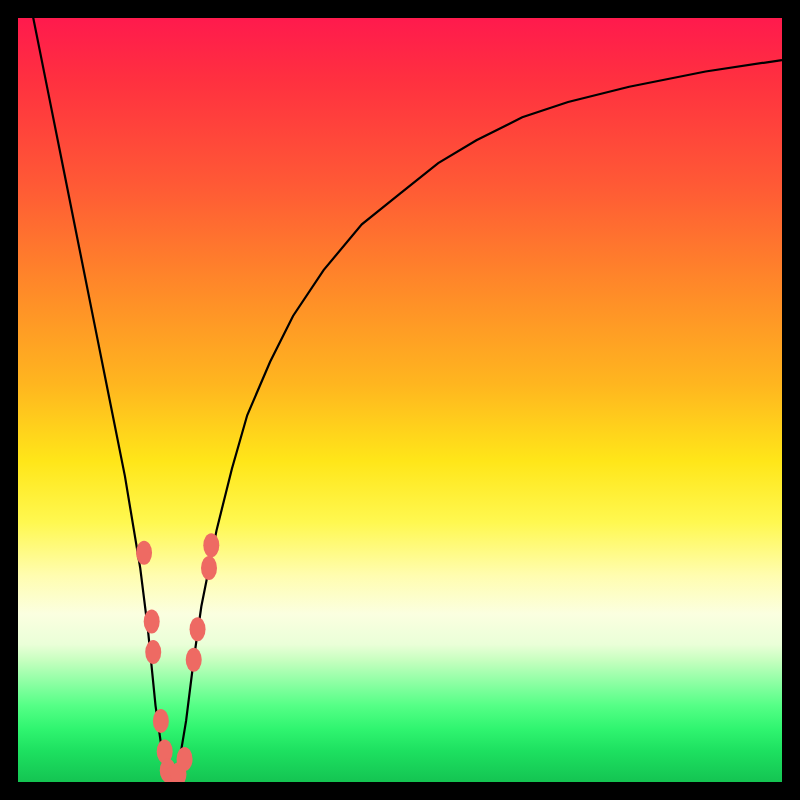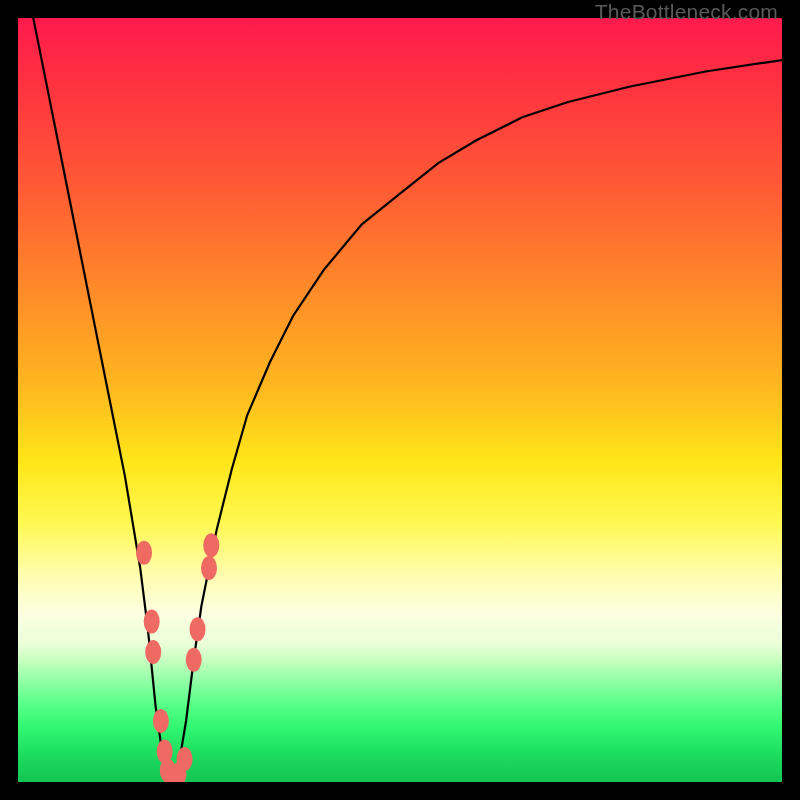--- a/index.html
+++ b/index.html
@@ -83,14 +83,13 @@
           <ellipse cx="179.54" cy="611.20" rx="8" ry="12" fill="#ee6a63" stroke="#c94f49" stroke-width="0"></ellipse>
           <ellipse cx="191.00" cy="550.08" rx="8" ry="12" fill="#ee6a63" stroke="#c94f49" stroke-width="0"></ellipse>
           <ellipse cx="193.29" cy="527.16" rx="8" ry="12" fill="#ee6a63" stroke="#c94f49" stroke-width="0"></ellipse>
           <ellipse cx="149.74" cy="752.54" rx="8" ry="12" fill="#ee6a63" stroke="#c94f49" stroke-width="0"></ellipse>
           <ellipse cx="154.33" cy="760.18" rx="8" ry="12" fill="#ee6a63" stroke="#c94f49" stroke-width="0"></ellipse>
           <ellipse cx="160.44" cy="756.36" rx="8" ry="12" fill="#ee6a63" stroke="#c94f49" stroke-width="0"></ellipse>
           <ellipse cx="166.55" cy="741.08" rx="8" ry="12" fill="#ee6a63" stroke="#c94f49" stroke-width="0"></ellipse>
         </g>
     </svg>
   </div>
-  <div class="watermark">TheBottleneck.com</div>
 </div>
 
 </body></html>

